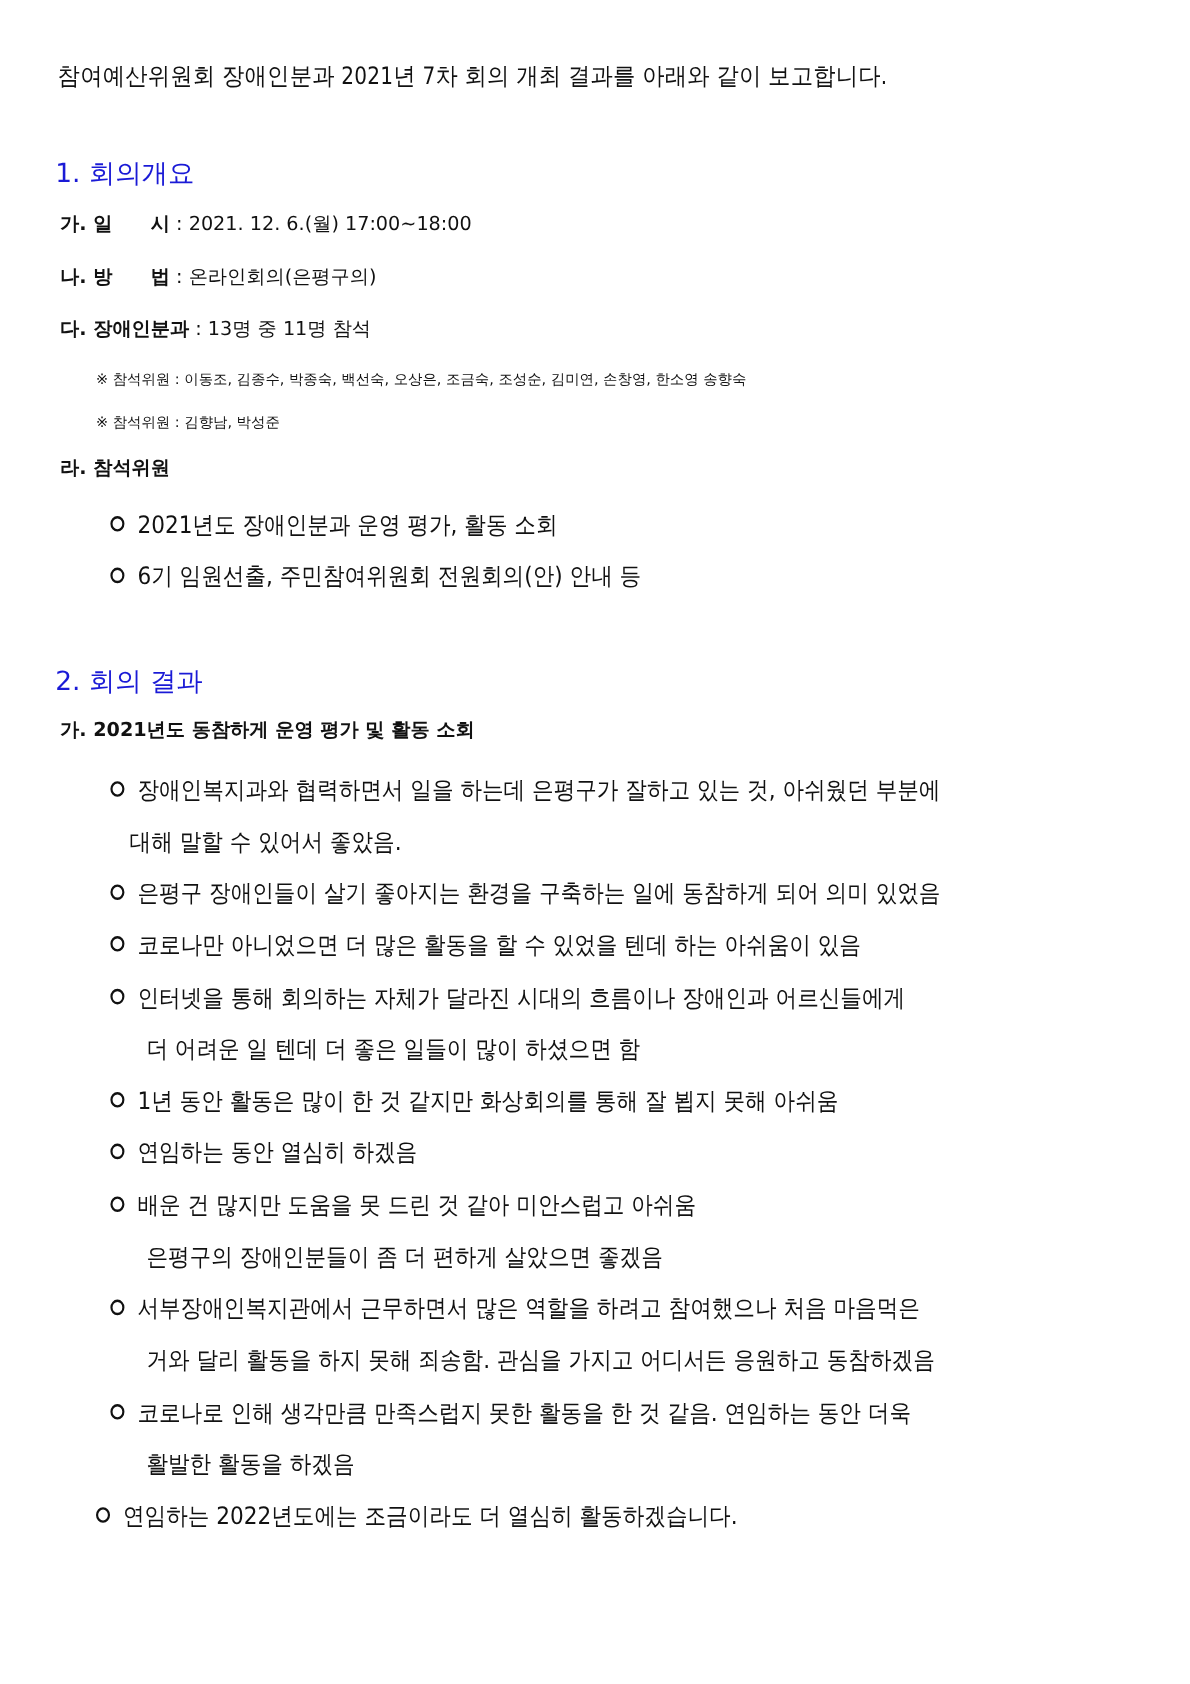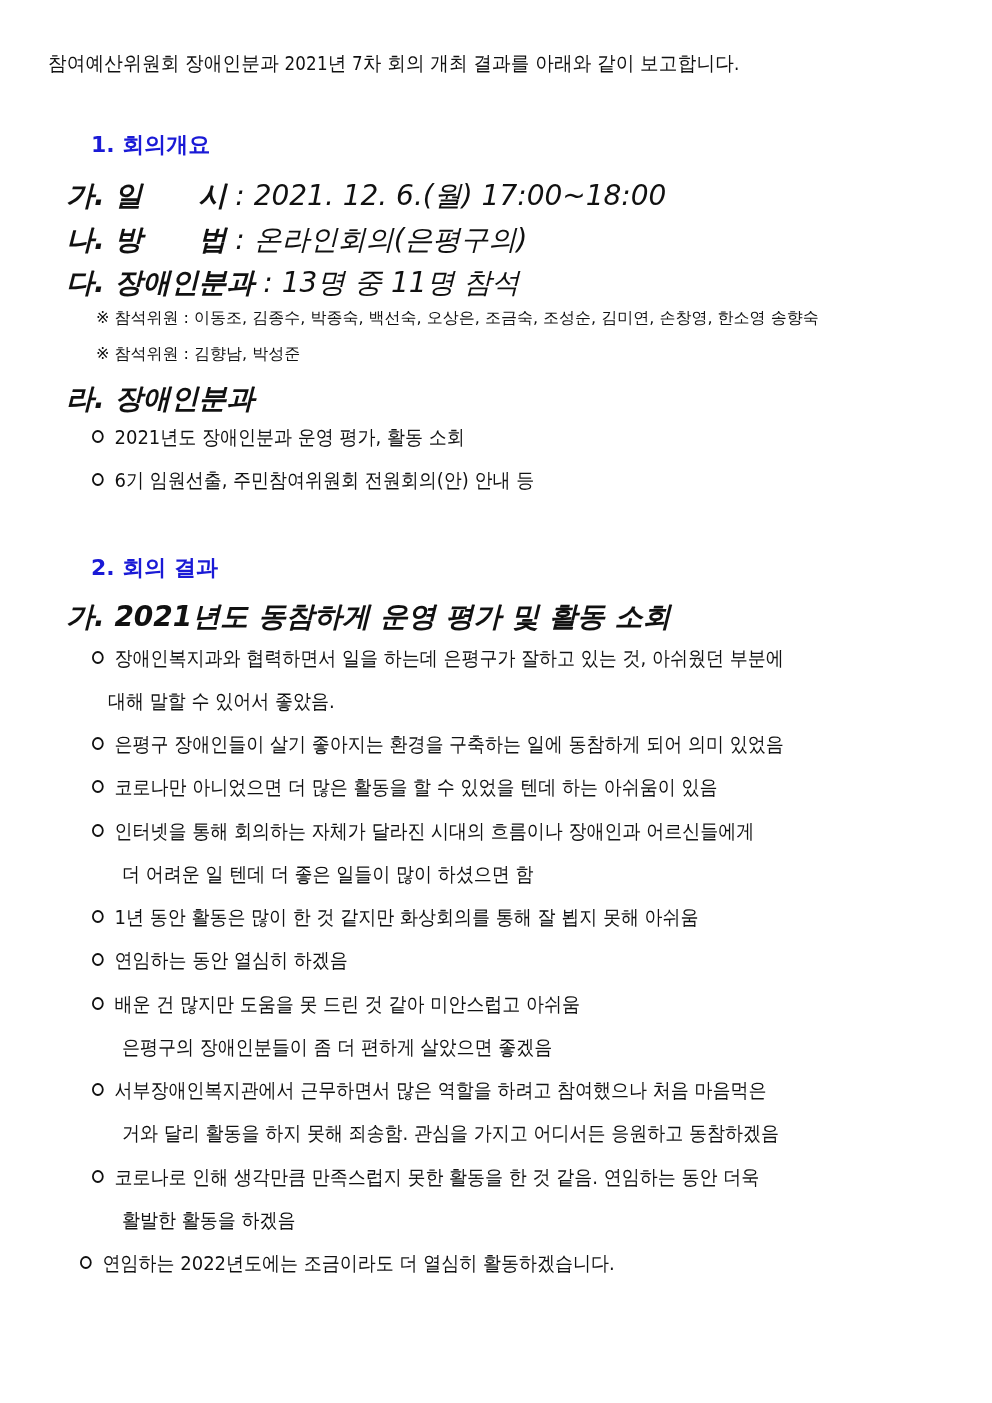--- a/index.html
+++ b/index.html
@@ -3,24 +3,24 @@
 <meta charset="utf-8">
 <style>
   html, body { margin: 0; padding: 0; background: #ffffff; }
   body {
     width: 992px; height: 1403px; position: relative; overflow: hidden;
     font-family: "DejaVu Sans", "Liberation Sans", sans-serif;
     color: #111111;
   }
   .line { position: absolute; white-space: nowrap; }
   .intro { left: 48px; top: 50px; font-size: 20px; letter-spacing: 0.2px; font-family: "DejaVu Sans Condensed", "DejaVu Sans", sans-serif; transform: scaleX(0.93); transform-origin: left; }
-  .h1 { left: 46px; font-size: 22px; font-weight: bold; color: #1a1ad6; margin-left: 45px; }
-  .h2 { left: 66px; font-size: 28px; font-weight: bold; font-style: italic; }
+  .h1 { left: 46px; font-size: 22px; font-weight: normal; color: #1a1ad6; }
+  .h2 { left: 50px; font-size: 16px; font-weight: bold; }
   .val { font-weight: normal; }
-  .note { left: 96px; font-size: 16px; }
+  .note { left: 80px; font-size: 12px; }
   .bullet { font-size: 20px; }
   .circ { display: inline-block; width: 13px; height: 13px; border: 2px solid #111; border-radius: 50%; margin-right: 12px; vertical-align: 1px; box-sizing: border-box; }
   .cont { font-size: 20px; }
   .cond { transform: scaleX(0.9); transform-origin: left; }
   .lbl { display: inline-block; }
 </style>
 </head>
 <body>
 
 <div class="line intro">참여예산위원회 장애인분과 2021년 7차 회의 개최 결과를 아래와 같이 보고합니다.</div>
@@ -33,21 +33,21 @@
 <div class="line h2" style="top:221px">
   <span class="lbl">나. 방　　법</span><span class="val"> : </span><span class="val">온라인회의(은평구의)</span>
 </div>
 <div class="line h2" style="top:264px">
   <span class="lbl">다. 장애인분과</span><span class="val"> : </span><span class="val">13명 중 11명 참석</span>
 </div>
 
 <div class="line note" style="top:308px">※ 참석위원 : 이동조, 김종수, 박종숙, 백선숙, 오상은, 조금숙, 조성순, 김미연, 손창영, 한소영 송향숙</div>
 <div class="line note" style="top:344px">※ 참석위원 : 김향남, 박성준</div>
 
-<div class="line h2" style="top:380px">라. 장애인분과</div>
+<div class="line h2" style="top:380px">라. 참석위원</div>
 <div class="line bullet cond" style="left:92px; top:424px">
   <span class="circ"></span><span>2021년도 장애인분과 운영 평가, 활동 소회</span>
 </div>
 <div class="line bullet cond" style="left:92px; top:467px">
   <span class="circ"></span><span>6기 임원선출, 주민참여위원회 전원회의(안) 안내 등</span>
 </div>
 
 <div class="line h1" style="top:553px">2. 회의 결과</div>
 <div class="line h2" style="top:598px">가. 2021년도 동참하게 운영 평가 및 활동 소회</div>
 

